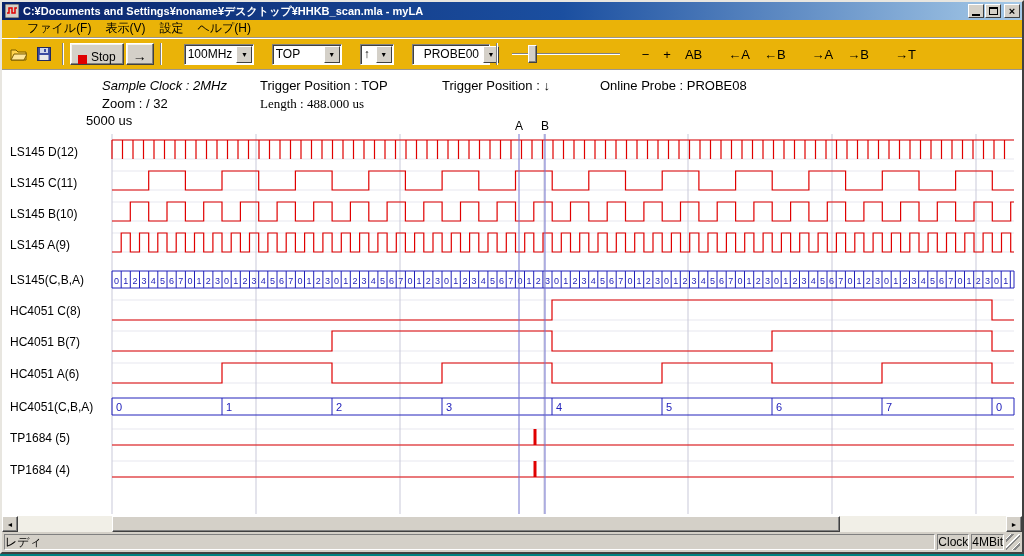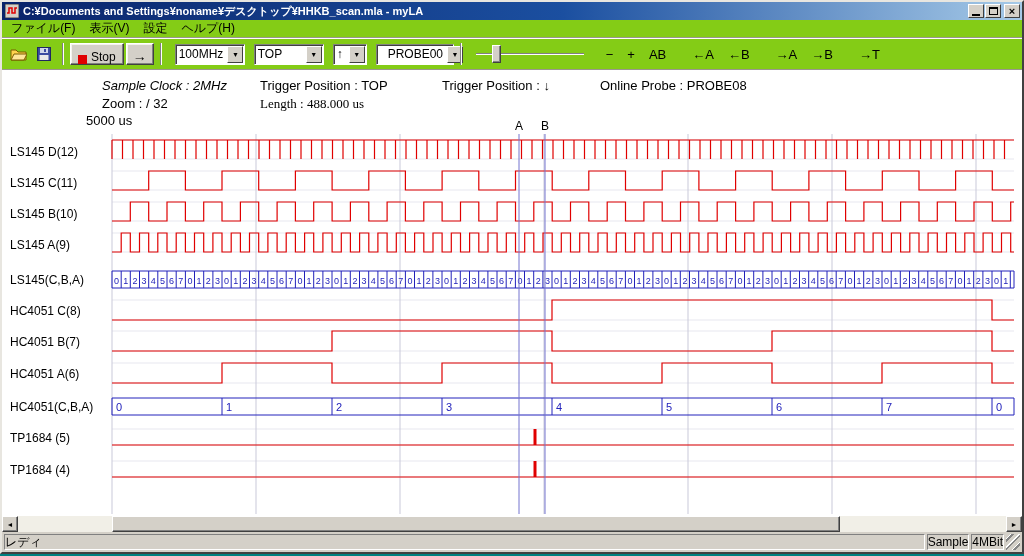--- a/index.html
+++ b/index.html
@@ -1,52 +1,52 @@
 <!DOCTYPE html>
 <html><head>
 <meta charset="utf-8">
 <style>
   * { margin:0; padding:0; box-sizing:border-box; }
   html,body { width:1024px; height:556px; overflow:hidden; }
   body { background:#008080; font-family:"Liberation Sans",sans-serif; color:#000; }
 
-  .window { width:1024px; height:554px; background:#84cc16; display:flex; flex-direction:column;
+  .window { width:1024px; height:554px; background:#eab308; display:flex; flex-direction:column;
             border:2px solid; border-color:#e8e6e0 #404040 #404040 #e8e6e0; }
 
   
   .titlebar { height:18px; flex:0 0 18px; display:flex; align-items:center; padding:0 2px 0 3px;
               background:linear-gradient(to right,#0a246a,#1b4fa0 55%,#a6cae8); }
   .appicon { width:14px; height:14px; flex:0 0 14px; }
   .title { color:#fff; font-size:11px; font-weight:bold; margin-left:4px; white-space:nowrap; overflow:hidden; }
   .winbtns { margin-left:auto; display:flex; gap:1px; }
   .wbtn { width:16px; height:14px; background:#d4d0c8; border:1px solid; border-color:#fff #404040 #404040 #fff;
           display:flex; align-items:center; justify-content:center; }
   .wbtn.close { margin-left:2px; }
   .g-min { width:8px; height:2px; background:#000; margin-top:7px; }
   .g-max { width:9px; height:8px; border:1px solid #000; border-top:2px solid #000; }
   .g-close { font-size:11px; font-weight:bold; line-height:10px; }
 
   
   .menubar { height:14px; flex:0 0 18px; display:flex; align-items:center; padding-left:2px; font-size:12px;
-             border-bottom:1px solid #9a968e; }
+             border-bottom:1px solid #9a968e;margin-left:16px; }
   .menuitem { padding:1px 7px 2px 7px; }
 
   
   .toolbar { height:32px; flex:0 0 32px; display:flex; align-items:center; padding:0 4px; gap:2px;
              border-top:1px solid #fff; border-bottom:1px solid #9a968e; }
   .tool-icon { width:24px; height:24px; background:transparent; border:1px solid transparent;
                display:flex; align-items:center; justify-content:center; }
   .sep { width:2px; height:22px; border-left:1px solid #808080; border-right:1px solid #fff; margin:0 4px; }
   .raised { height:22px; background:#d4d0c8; border:1px solid; border-color:#fff #404040 #404040 #fff;
             box-shadow:inset -1px -1px 0 #808080, inset 1px 1px 0 #f4f2ee;
             display:flex; align-items:flex-end; gap:4px; font-size:12px; padding:0 7px; }
   .stopsq { width:9px; height:9px; background:#e00000; }
   .runbtn { font-size:14px; font-weight:bold; padding:0 6px; }
   .combo { height:21px; background:#fff; border:1px solid; border-color:#808080 #fff #fff #808080;
-           box-shadow:inset 1px 1px 0 #404040; display:flex; align-items:center; font-size:12px; margin-left:7px; }
+           box-shadow:inset 1px 1px 0 #404040; display:flex; align-items:center; font-size:12px; margin-left:16px; }
   .combo-val { padding:0 3px; flex:1; white-space:nowrap; }
   .combo-arrow { width:16px; height:17px; margin:1px; background:#d4d0c8; border:1px solid; border-color:#fff #404040 #404040 #fff;
                  font-size:7px; display:flex; align-items:center; justify-content:center; flex:0 0 16px; }
   .w-clock { width:70px; } .w-tpos { width:70px; } .w-edge { width:34px; } .w-probe { width:78px;padding-left:8px; }
   .slider { width:112px; height:22px; position:relative; margin-left:6px; flex:0 0 112px; }
   .slider-track { position:absolute; left:2px; right:2px; top:10px; height:2px; background:#808080; border-bottom:1px solid #fff; }
   .slider-thumb { position:absolute; left:18px; top:2px; width:9px; height:18px; background:#d4d0c8;
                   border:1px solid; border-color:#fff #404040 #404040 #fff; box-shadow:inset -1px -1px 0 #808080; }
   .flat { background:transparent; border:1px solid transparent; font-size:13px; padding:2px 5px; }
   .grp { margin-left:12px; }
@@ -450,18 +450,18 @@
     <span class="sb-track">
       <span class="sb-thumb"></span>
     </span>
     <span class="sb-btn">
         <span>►</span>
       </span>
   </div>
 
   <div class="statusbar">
     <span class="panel p-main">レディ</span>
-    <span class="panel">Sample</span>
+    <span class="panel">Clock</span>
     <span class="panel">4MBit</span>
     <span class="grip"></span>
   </div>
 
 </div>
 
 </body></html>

